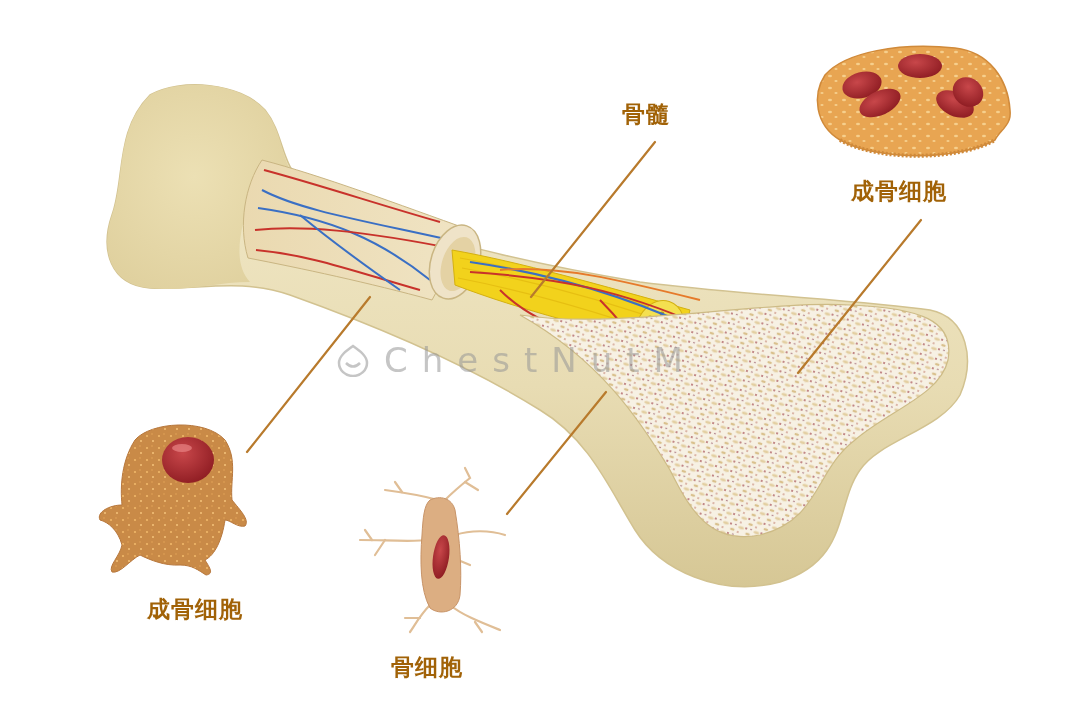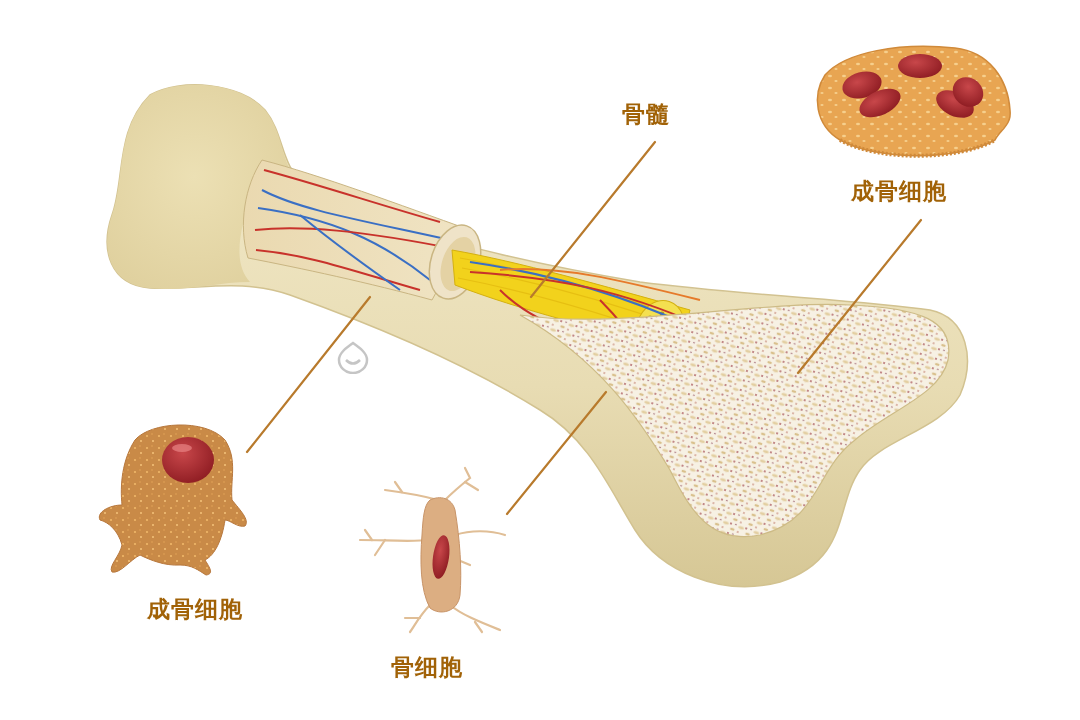--- a/index.html
+++ b/index.html
@@ -180,18 +180,19 @@
              C 420 590, 420 560, 422 535 C 423 518, 424 505, 430 500 Z" fill="#dcae82" stroke="#c89468" stroke-width="1"></path>
     <ellipse cx="441" cy="557" rx="8" ry="22" transform="rotate(8 441 557)" fill="url(#nucGrad)"></ellipse>
   </g>
 </svg>
 
 <div class="watermark">
   <svg class="wm-logo" viewBox="0 0 34 34">
     <path d="M17 3 C 24 8, 31 13, 31 20 A 14 13 0 0 1 3 20 C 3 13, 10 8, 17 3 Z" fill="none" stroke="rgba(150,150,150,0.55)" stroke-width="2.5"></path>
     <path d="M 10 20 Q 17 27, 24 20" fill="none" stroke="rgba(150,150,150,0.55)" stroke-width="2.5"></path>
   </svg>
+  <span>ChestNutM</span>
 </div>
 
 <div class="label" style="left:622px; top:103px;">骨髓</div>
 <div class="label" style="left:851px; top:180px;">成骨细胞</div>
 <div class="label" style="left:107px; top:598px;margin-left:40px;">成骨细胞</div>
 <div class="label" style="left:391px; top:656px;text-align:right;">骨细胞</div>
 
 </body></html>

